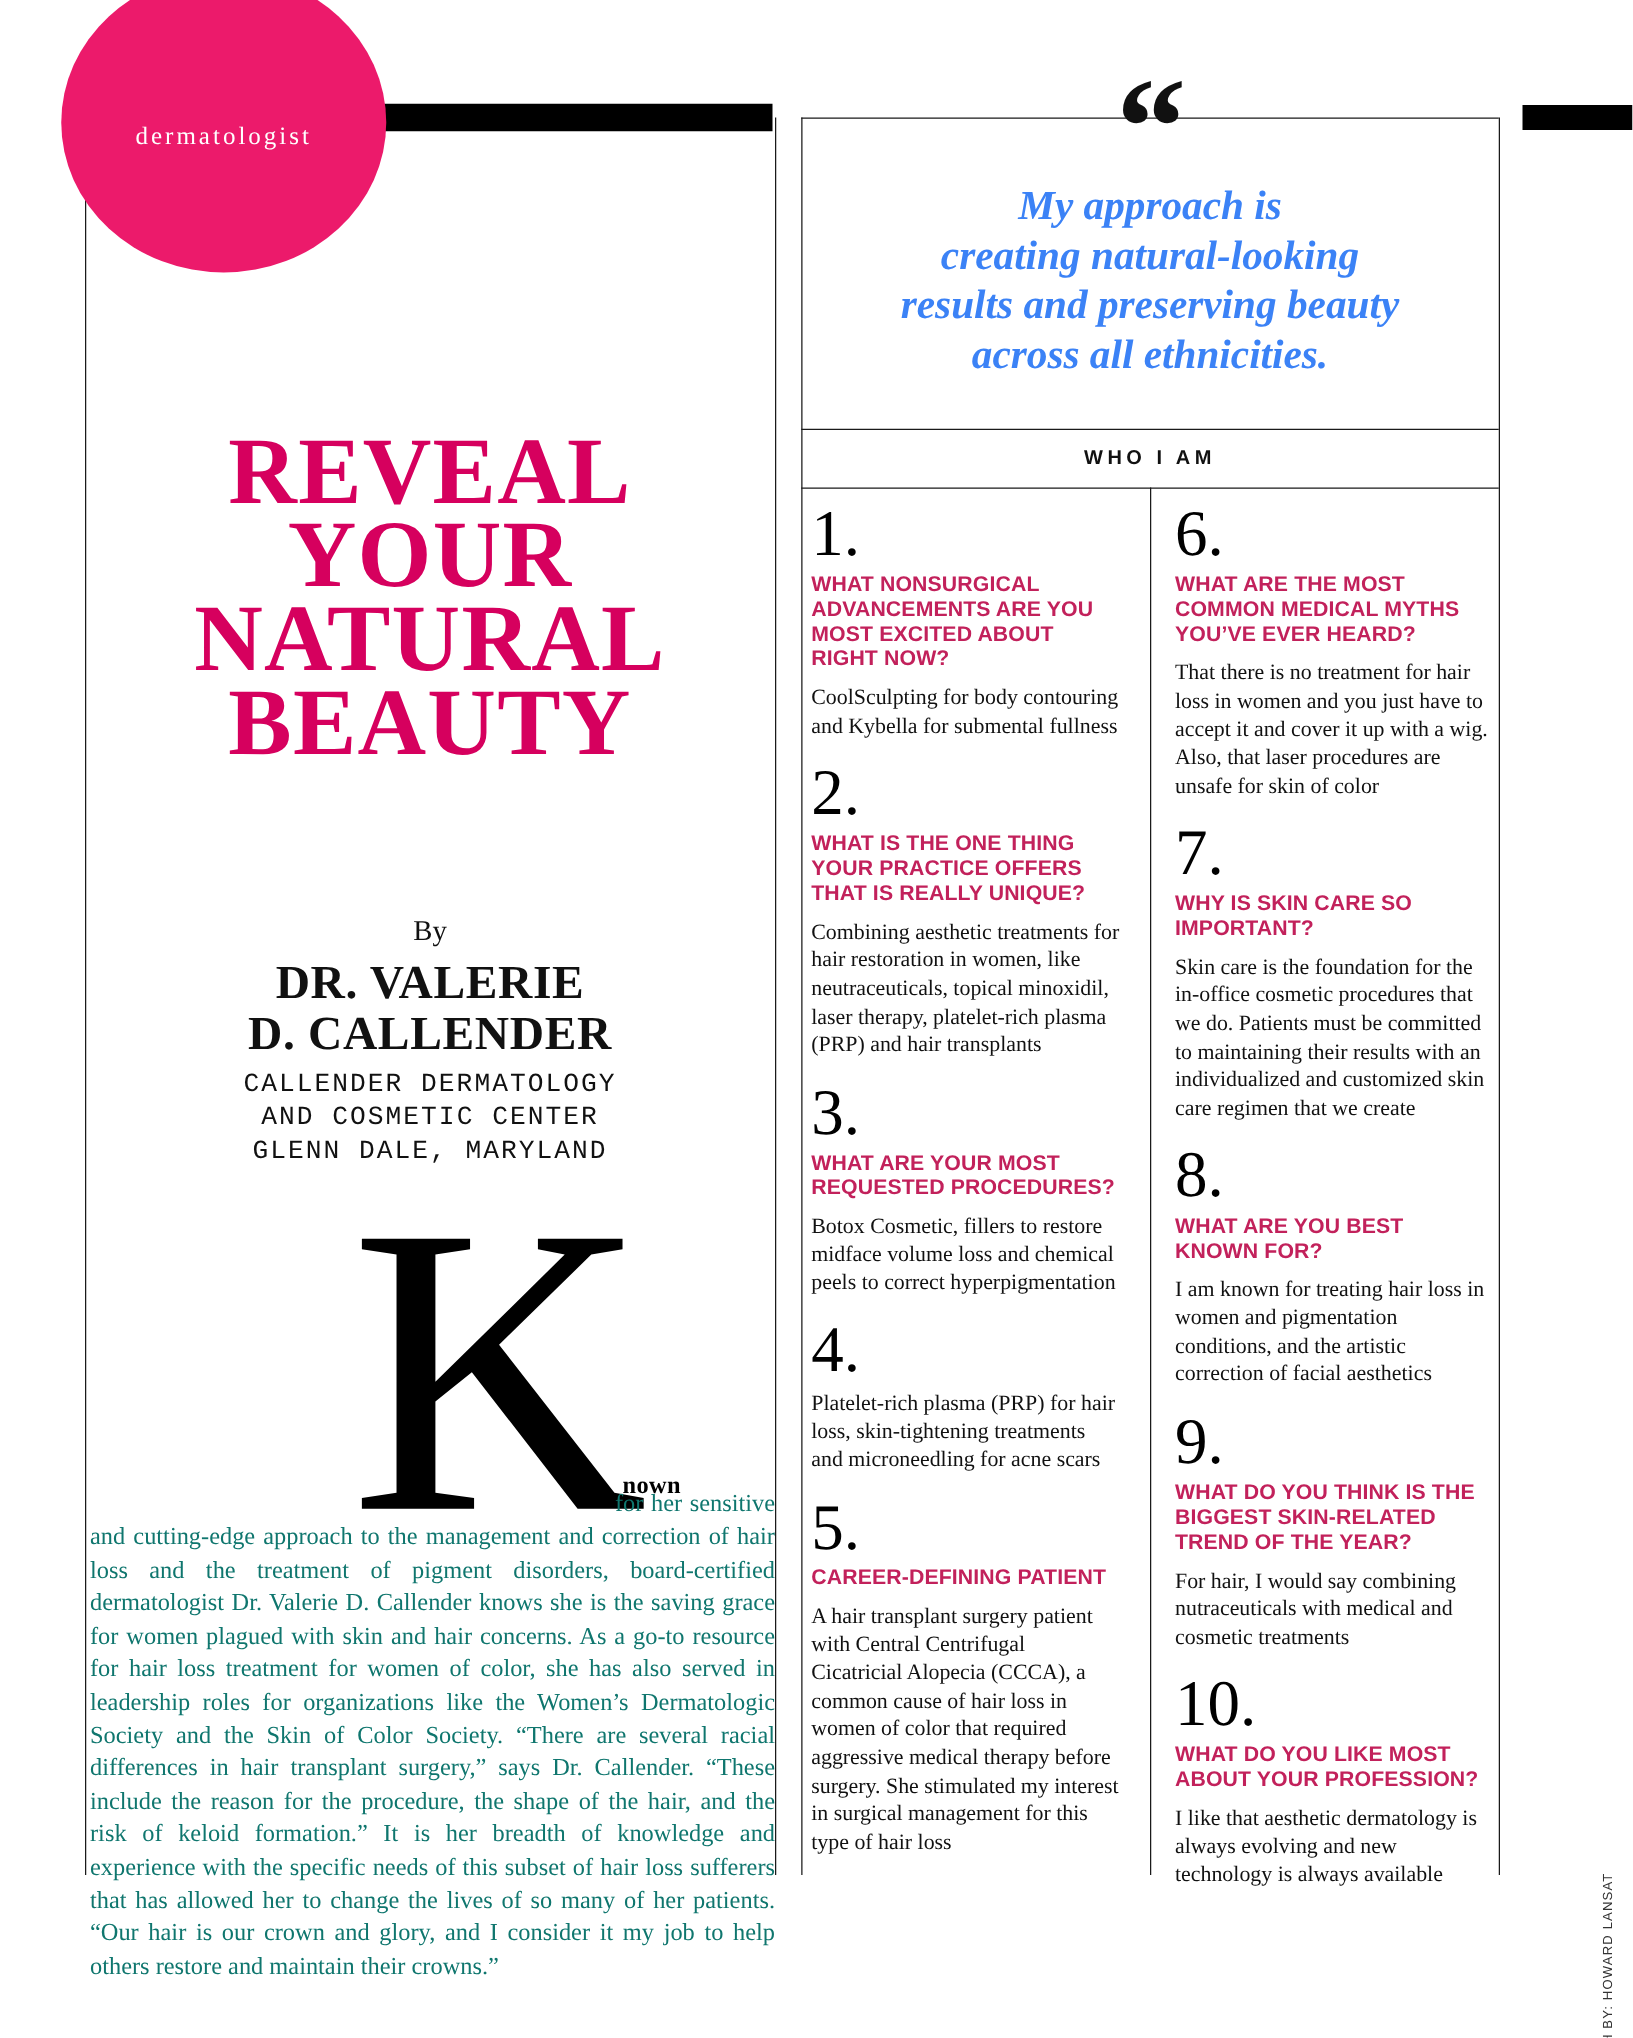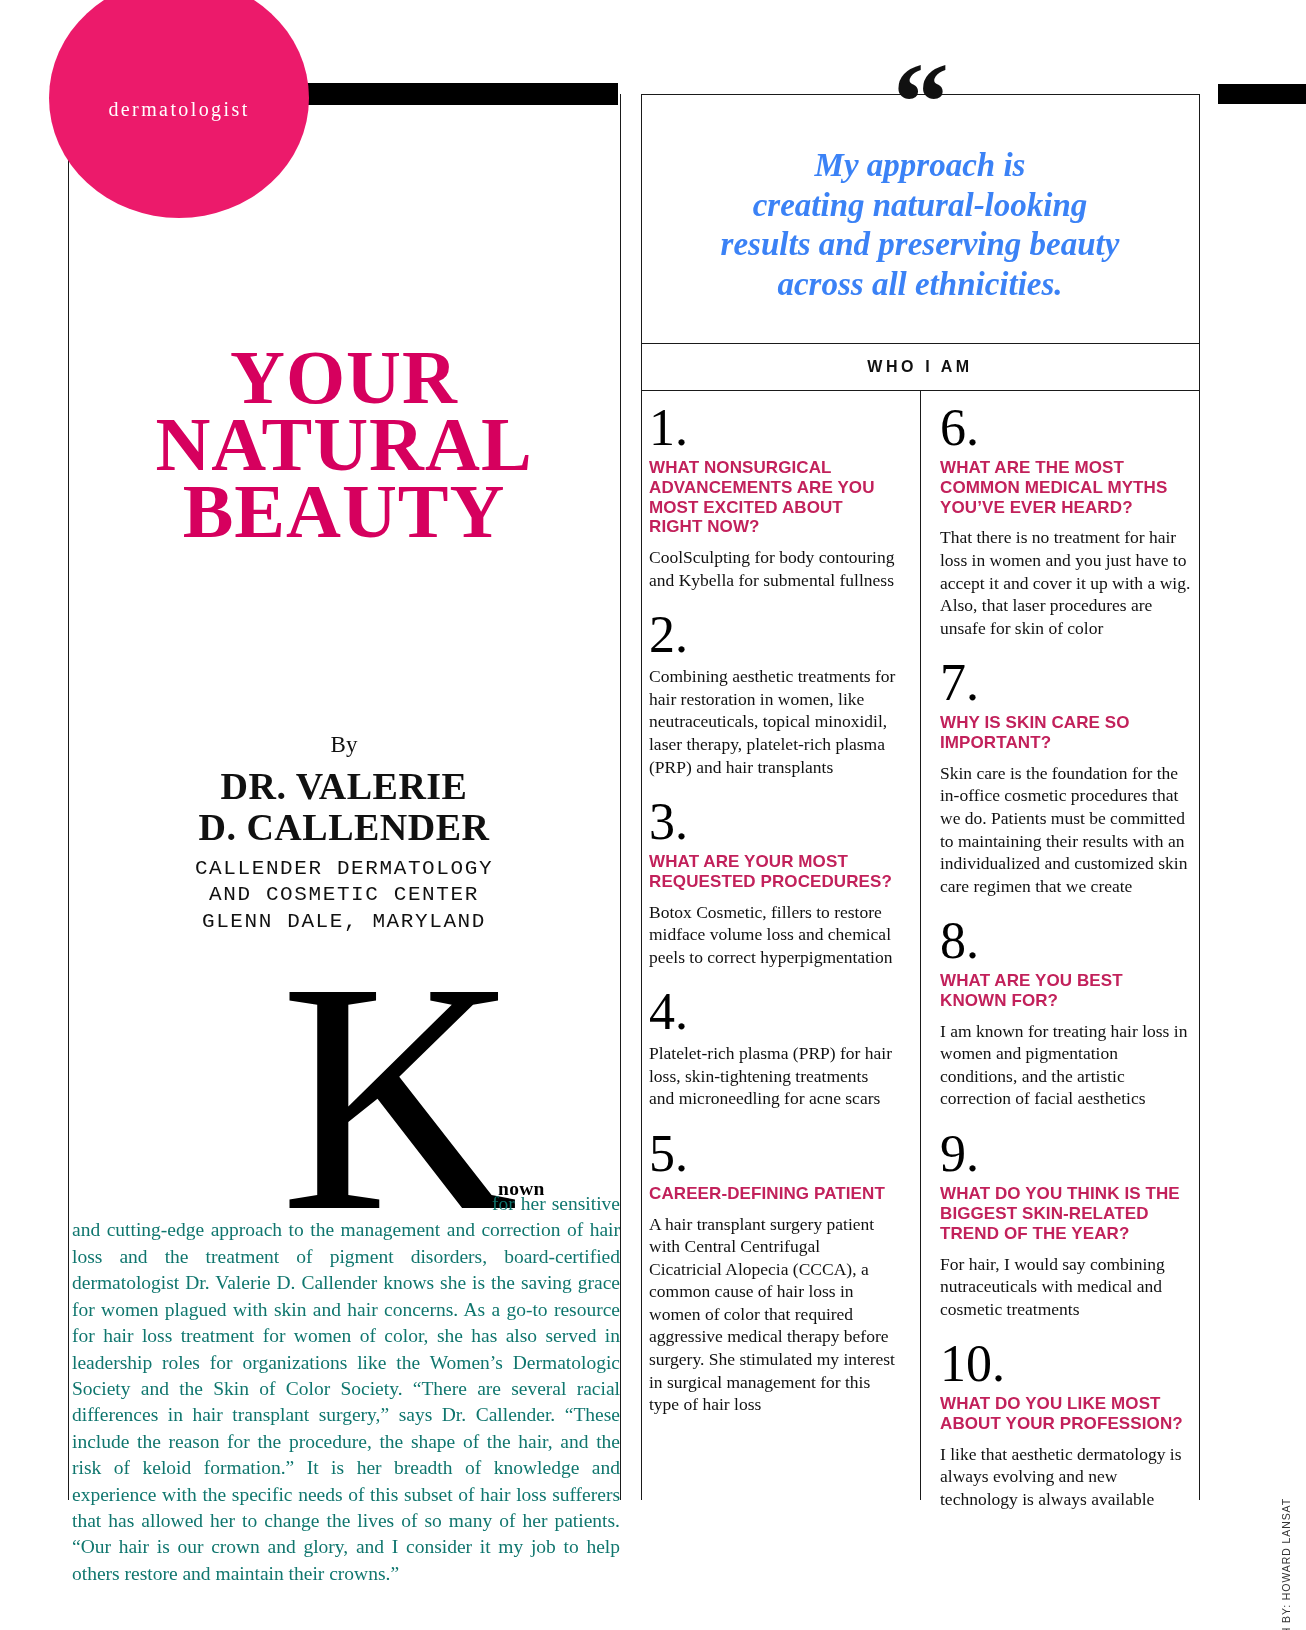--- a/index.html
+++ b/index.html
@@ -296,20 +296,21 @@
   <div class="vrule" style="left:641px; top:94px; height:1406px;"></div>
   <div class="vrule" style="left:1199px; top:94px; height:1406px;"></div>
   <div class="vrule" style="left:920px; top:390px; height:1110px;"></div>
   <div class="hrule" style="left:641px; top:94px; width:558px;"></div>
   <div class="hrule" style="left:641px; top:343px; width:558px;"></div>
   <div class="hrule" style="left:641px; top:390px; width:558px;"></div>
 
   <div class="left-col">
 
     <div class="headline">
+      <div>REVEAL</div>
       <div>YOUR</div>
       <div>NATURAL</div>
       <div>BEAUTY</div>
     </div>
 
     <div class="byline-by">By</div>
 
     <div class="byline-name">
       <div>DR. VALERIE</div>
       <div>D. CALLENDER</div>
@@ -343,20 +344,21 @@
     <div class="qa-cols">
 
       <div class="qa-col left-pad">
         <div class="qa-item">
           <div class="qa-num">1.</div>
           <div class="qa-q">WHAT NONSURGICAL ADVANCEMENTS ARE YOU MOST EXCITED ABOUT RIGHT NOW?</div>
           <div class="qa-a">CoolSculpting for body contouring and Kybella for submental fullness</div>
         </div>
         <div class="qa-item">
           <div class="qa-num">2.</div>
+          <div class="qa-q">WHAT IS THE ONE THING YOUR PRACTICE OFFERS THAT IS REALLY UNIQUE?</div>
           <div class="qa-a">Combining aesthetic treatments for hair restoration in women, like neutraceuticals, topical minoxidil, laser therapy, platelet-rich plasma (PRP) and hair transplants</div>
         </div>
         <div class="qa-item">
           <div class="qa-num">3.</div>
           <div class="qa-q">WHAT ARE YOUR MOST REQUESTED PROCEDURES?</div>
           <div class="qa-a">Botox Cosmetic, fillers to restore midface volume loss and chemical peels to correct hyperpigmentation</div>
         </div>
         <div class="qa-item">
           <div class="qa-num">4.</div>
           <div class="qa-a">Platelet-rich plasma (PRP) for hair loss, skin-tightening treatments and microneedling for acne scars</div>

